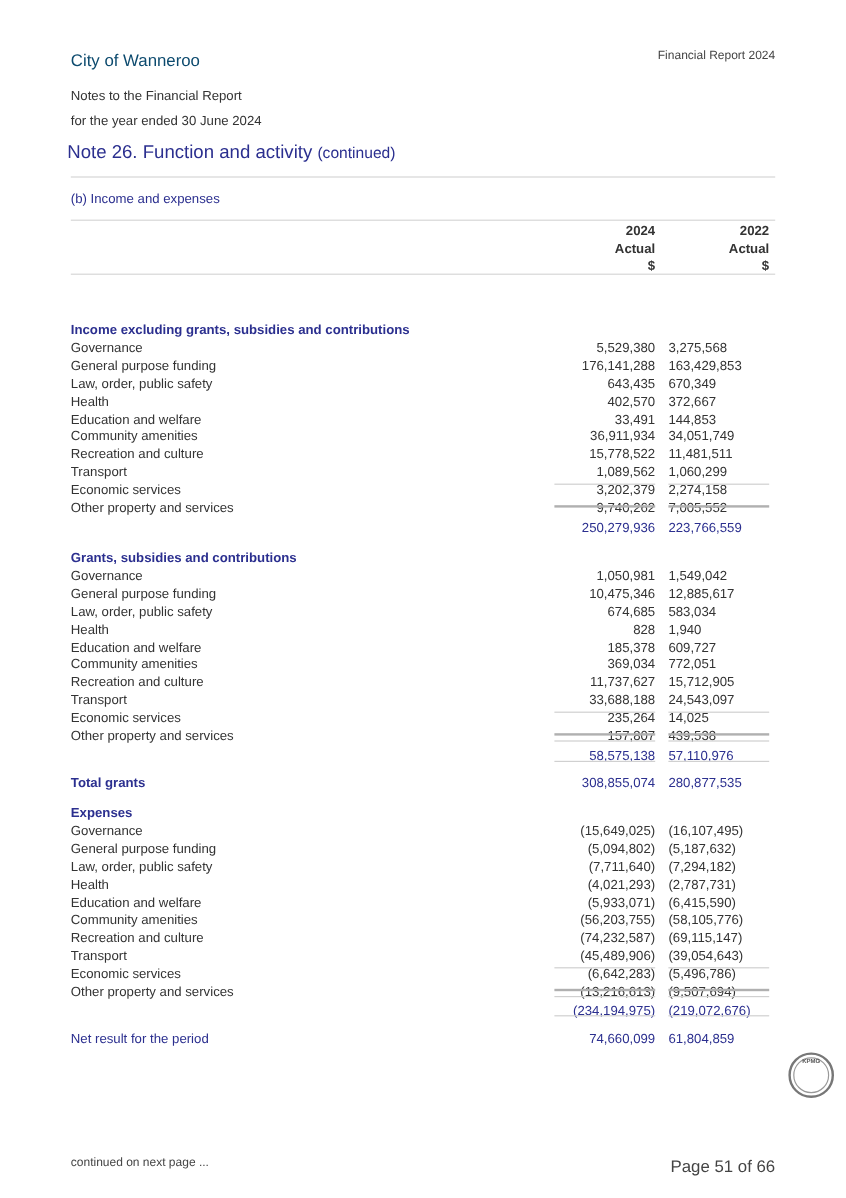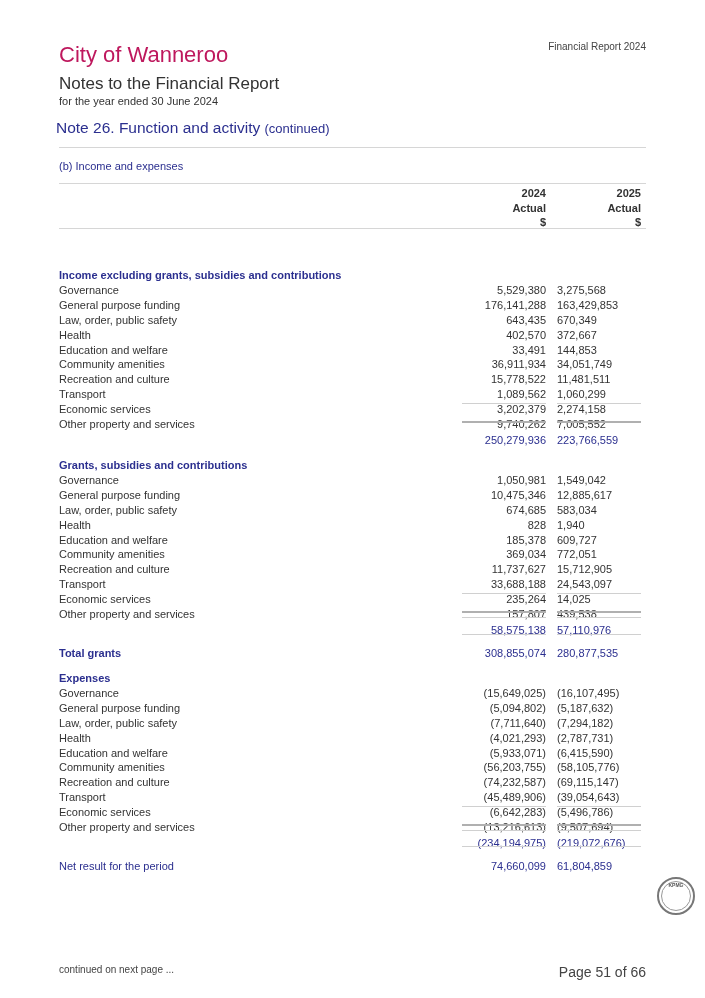--- a/index.html
+++ b/index.html
@@ -1,21 +1,21 @@
 <!DOCTYPE html>
 <html><head>
 <meta charset="utf-8">
 <style>
   html, body { margin: 0; padding: 0; background: #ffffff; }
   body { width: 705px; height: 998px; position: relative; overflow: hidden;
          font-family: "Liberation Sans", sans-serif; color: #333333; }
   .abs { position: absolute; }
-  .org { left: 59px; top: 42px; font-size: 22px; color: #be185d; }
+  .org { left: 59px; top: 42px; font-size: 14px; color: #0c4a6e; }
   .report-tag { right: 59px; top: 41px; font-size: 10px; color: #444; }
-  .notes-title { left: 59px; top: 74px; font-size: 17px; color: #333; }
+  .notes-title { left: 59px; top: 74px; font-size: 11px; color: #333; }
   .notes-sub { left: 59px; top: 95px; font-size: 11px; color: #333; }
   .note-heading { left: 56px; top: 119px; font-size: 15.5px; color: #2b2f8f; }
   .note-heading .cont { font-size: 13px; }
   .rule { left: 59px; width: 587px; height: 1px; background: #d6d6d6; }
   .subsec { left: 59px; top: 160px; font-size: 11px; color: #2b2f8f; }
 
   .colhead { top: 186px; font-size: 11px; font-weight: bold; color: #333; text-align: right; line-height: 14.5px; }
   .col1 { left: 462px; width: 84px; }
   .col2 { left: 557px; width: 84px; }
 
@@ -48,21 +48,21 @@
 <div class="abs rule" style="top:147px;"></div>
 <div class="abs subsec">(b) Income and expenses</div>
 <div class="abs rule" style="top:183px;"></div>
 
 <div class="abs colhead col1">
   <div>2024</div>
   <div>Actual</div>
   <div>$</div>
 </div>
 <div class="abs colhead col2">
-  <div>2025</div>
+  <div>2022</div>
   <div>Actual</div>
   <div>$</div>
 </div>
 <div class="abs rule" style="top:228px;"></div>
 
 <div id="table-body">
     <div class="row head" style="top: 240px;">
       <span class="lbl">Income excluding grants, subsidies and contributions</span>
       <span class="v1"></span>
       <span class="v2"></span>

